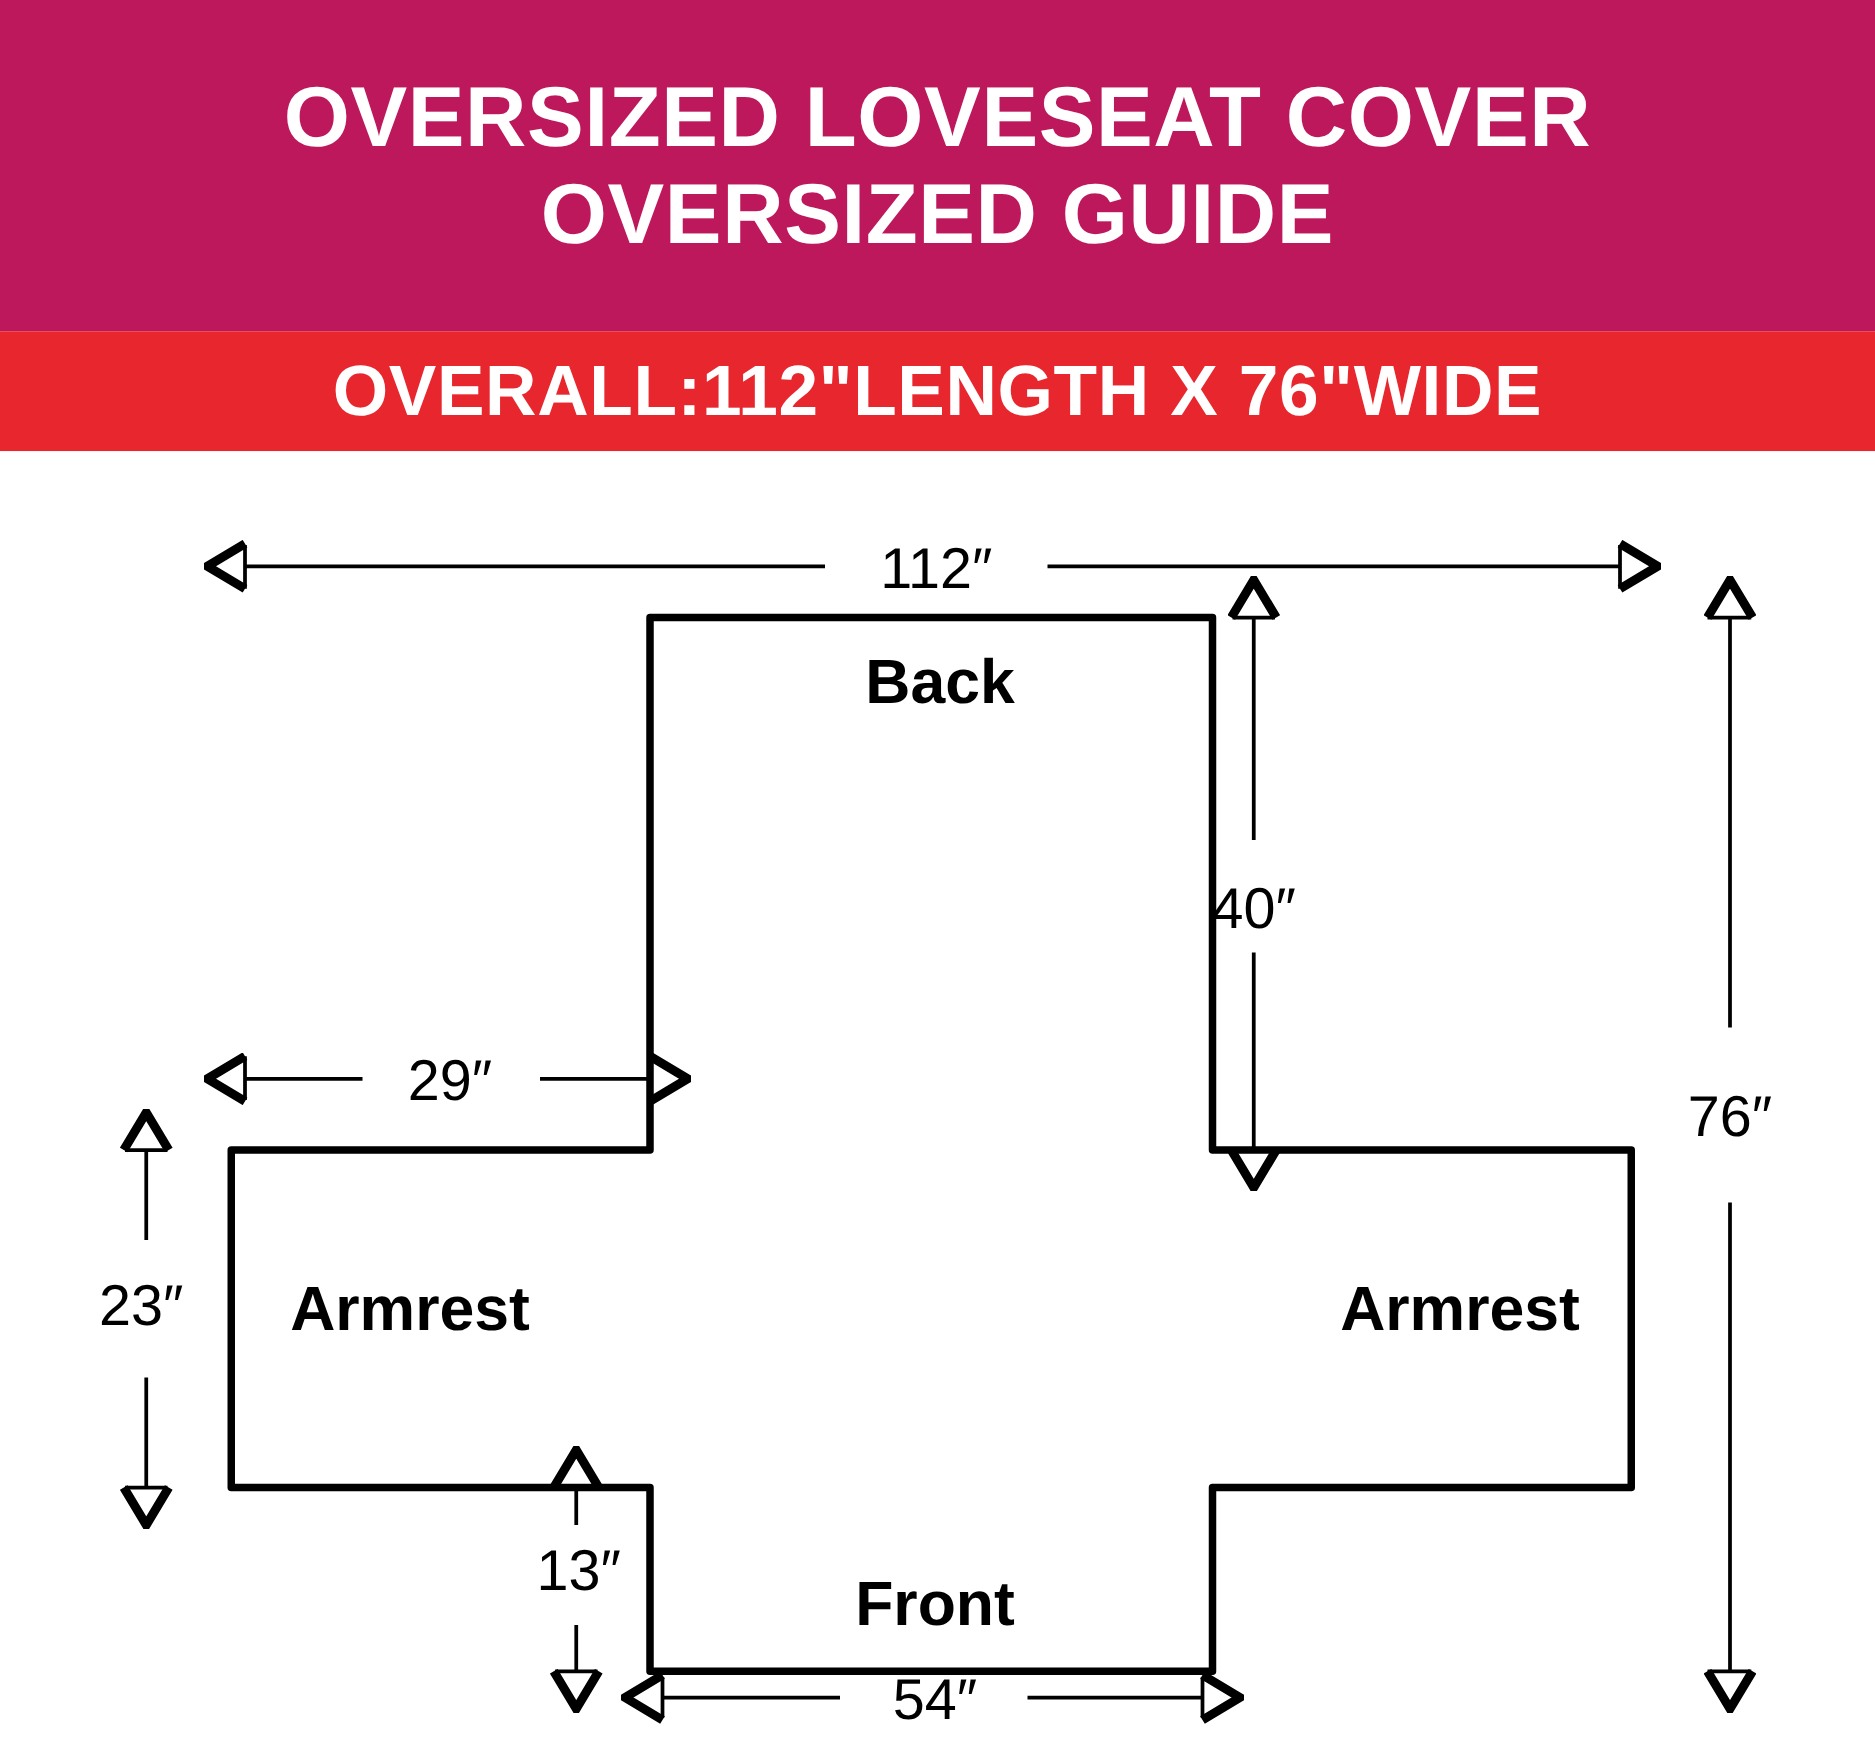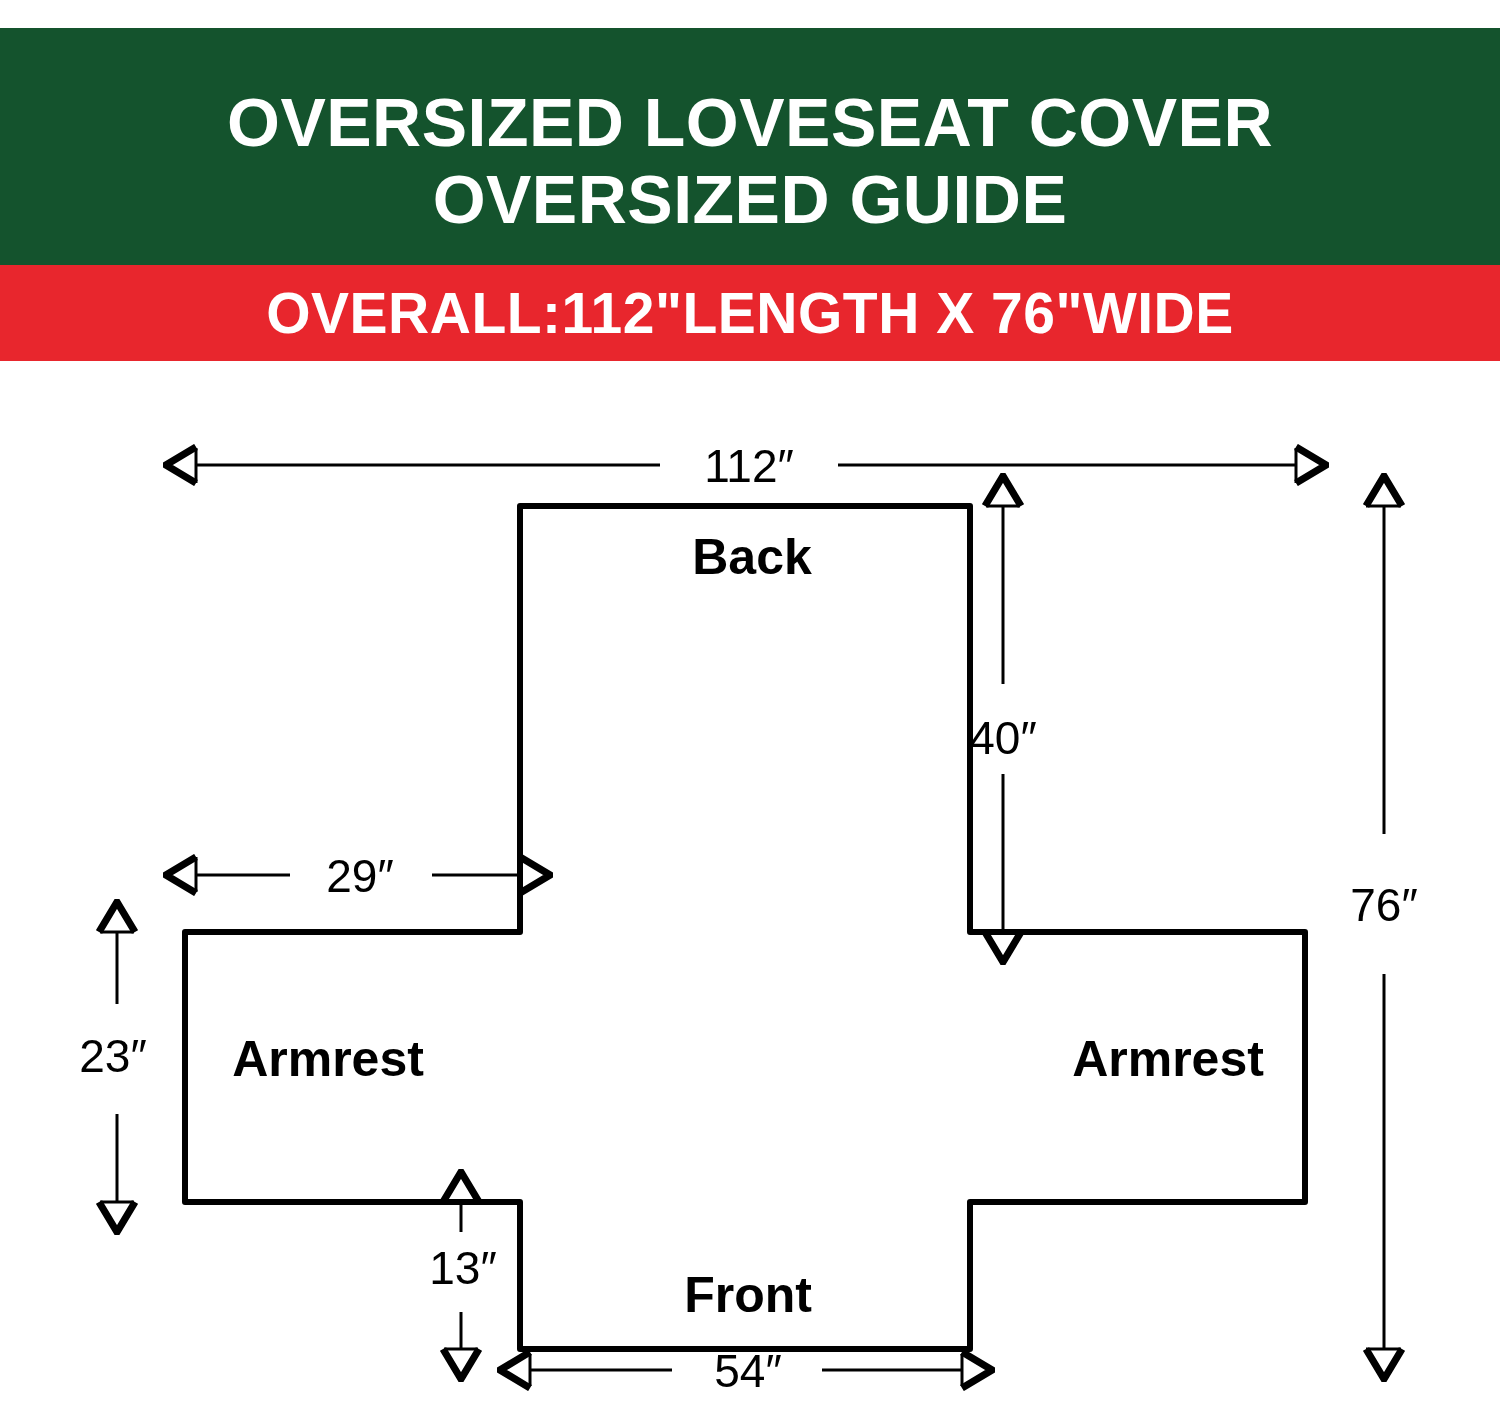--- a/index.html
+++ b/index.html
@@ -15,27 +15,26 @@
     overflow: hidden;
   }
 
   
   .header-black {
     position: absolute;
     left: 0;
     top: 0;
     width: 1500px;
     height: 265px;
-    background: #14532d;
+    background: #be185d;
     color: #ffffff;
     display: flex;
     align-items: center;
     justify-content: center;
     text-align: center;
-    margin-top: 28px;
   }
   .header-black .title {
     font-size: 68px;
     font-weight: bold;
     line-height: 1.12;
     letter-spacing: 0.5px;
     padding: 0 40px;
   }
   .header-red {
     position: absolute;
@@ -61,21 +60,21 @@
     top: 361px;
     width: 1500px;
     height: 1042px;
     background: #ffffff;
   }
 
   
   #diagram-wrap {
     position: absolute;
     left: 0;
-    top: 354px;
+    top: 342px;
     width: 1384px;
     height: 1042px;
     text-decoration: underline;
   }
   svg#diagram {
     display: block;
     width: 1500px;
     height: 1042px;
   }
   .dim-text {

